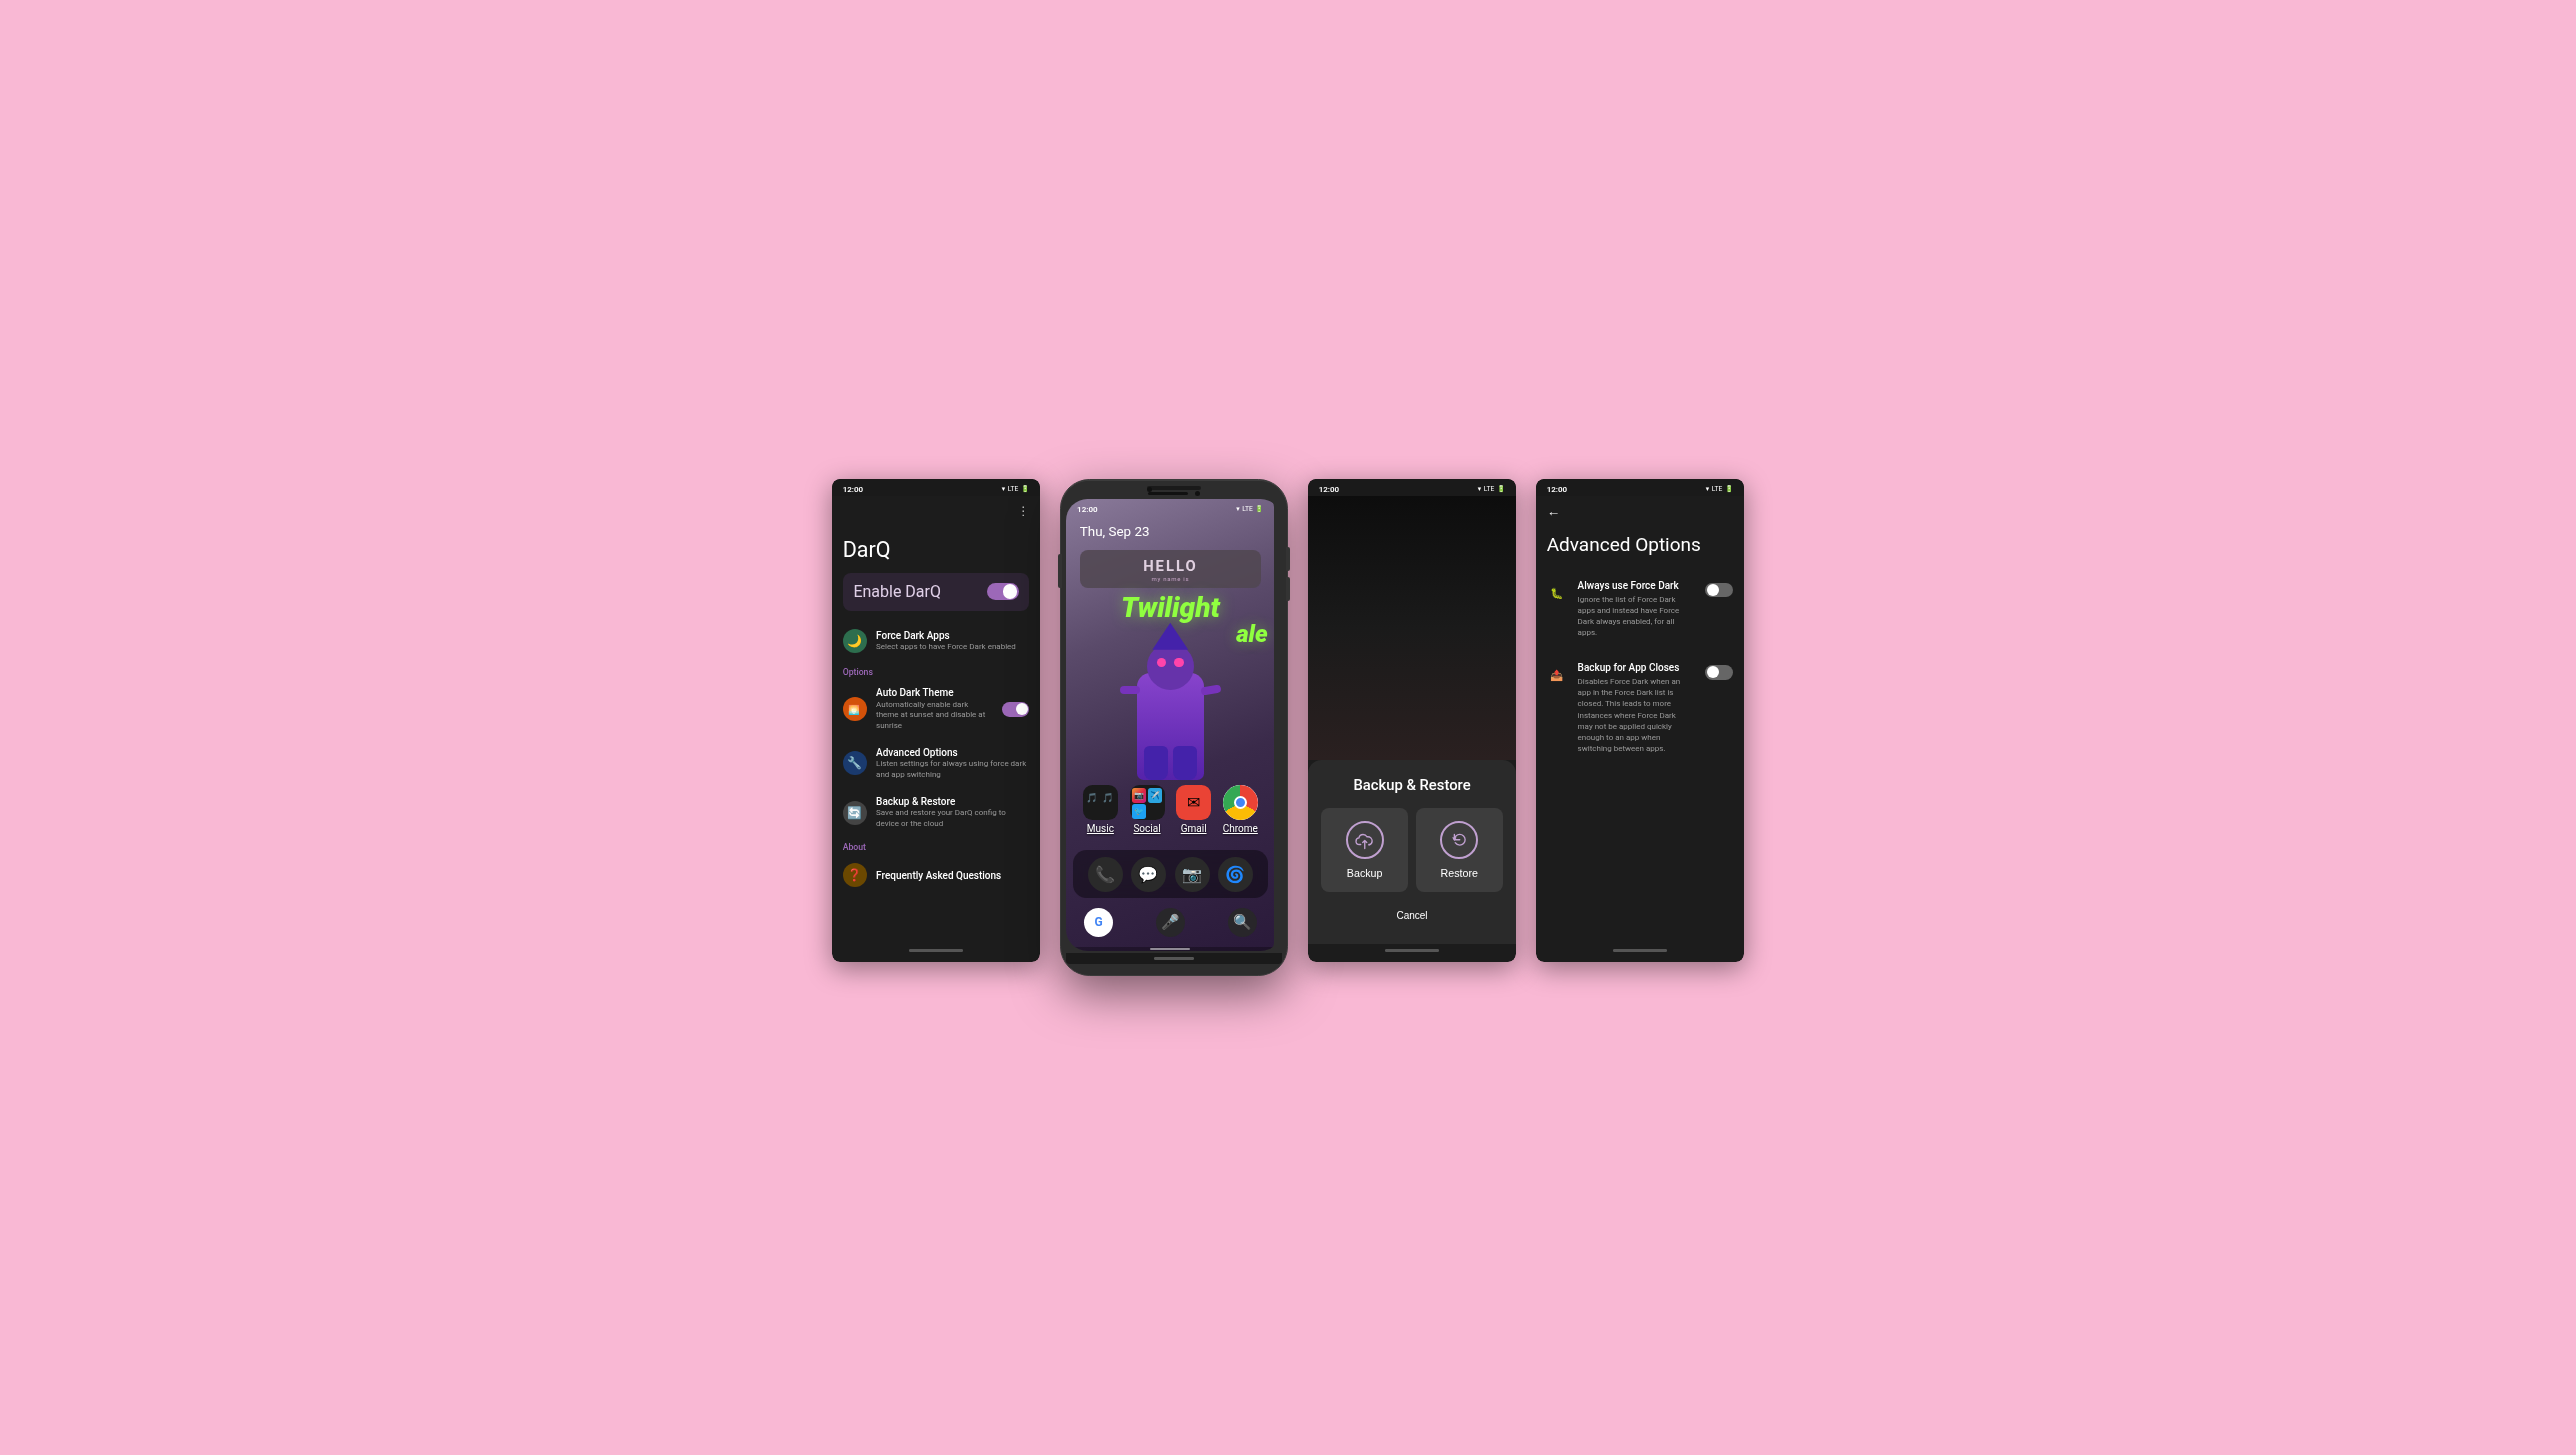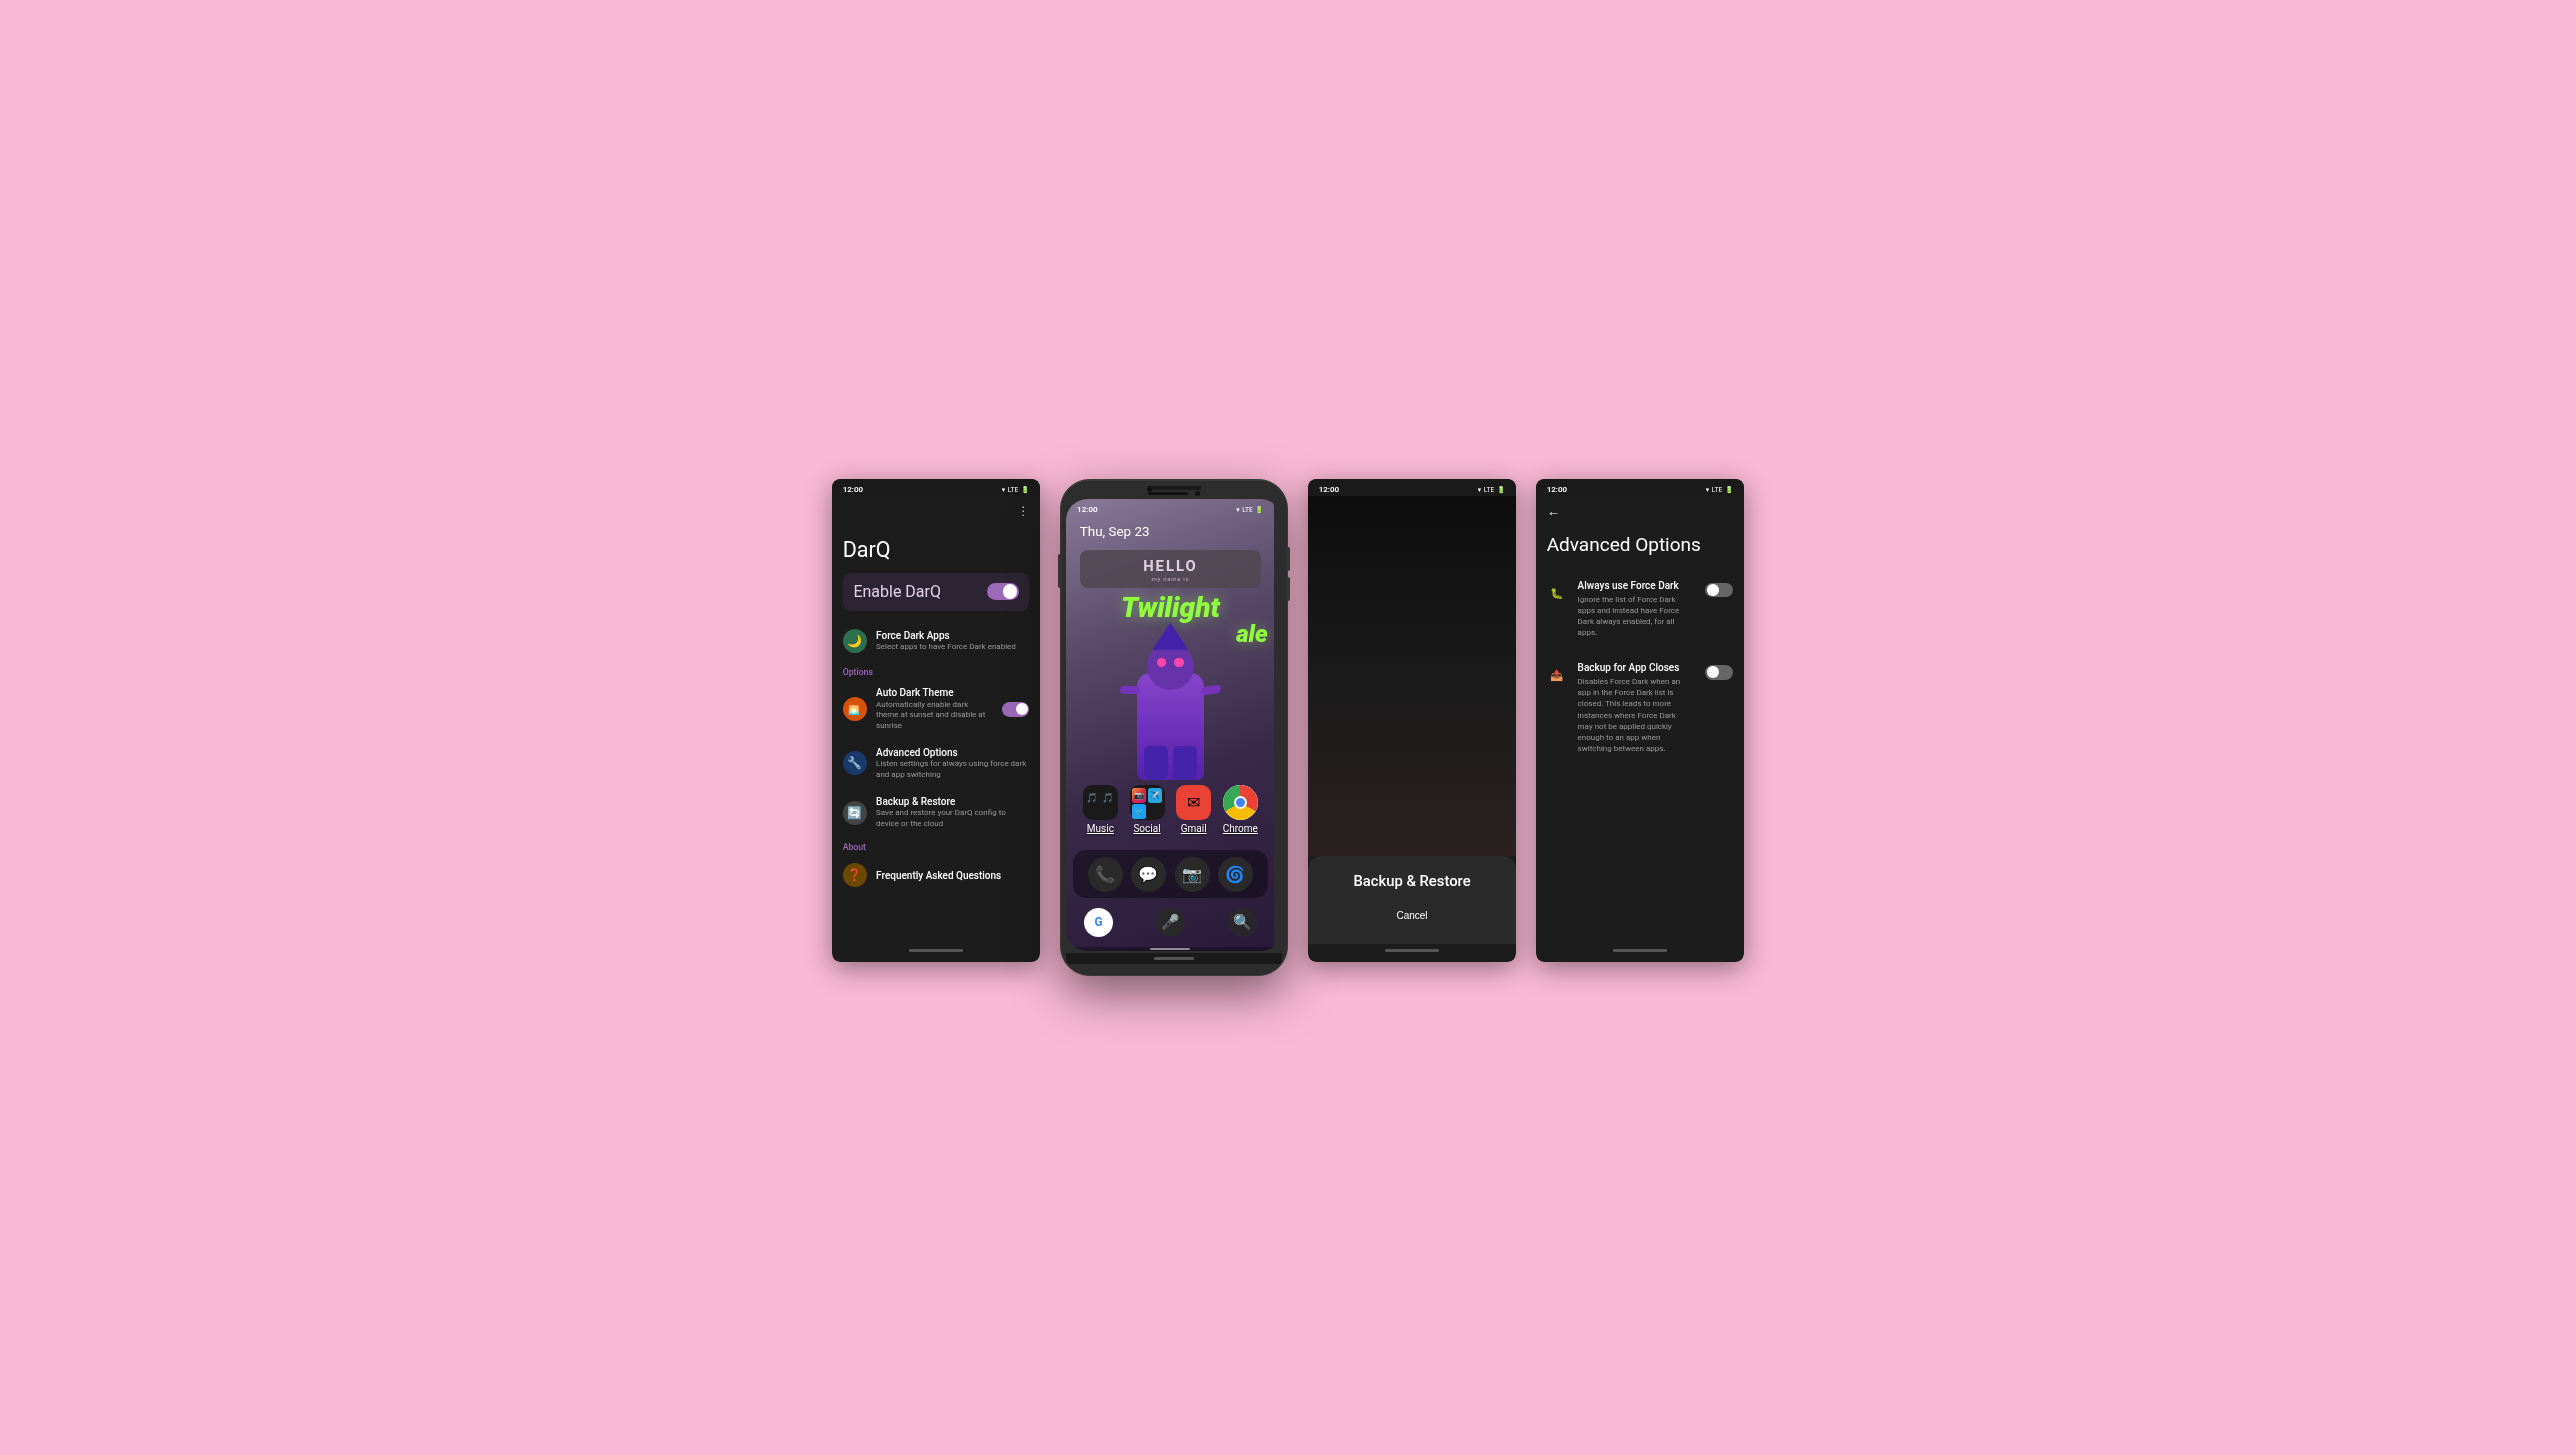--- a/index.html
+++ b/index.html
@@ -28,21 +28,21 @@
       overflow: hidden;
       position: relative;
       display: flex;
       flex-direction: column;
     }
 
     
     .status-bar {
       display: flex;
       justify-content: space-between;
-      align-items: flex-end;
+      align-items: center;
       padding: 5.4px 10.7px 2.7px;
       background: #1a1a1a;
     }
     .status-bar.home-screen { background: transparent; }
     .status-time {
       color: white;
       font-size: 8px;
       font-weight: 600;
     }
     .status-icons {
@@ -683,20 +683,45 @@
           <span>▾</span>
           <span>LTE</span>
           <span>🔋</span>
         </div>
       </div>
 
       <div style="flex:1; background:linear-gradient(180deg, #0d0d0d 0%, #1a1a1a 50%, #2a2020 100%);"></div>
 
       <div class="backup-content">
         <div class="backup-title">Backup &amp; Restore</div>
+        <div class="backup-buttons">
+
+          <button class="backup-btn">
+            <div class="backup-btn-icon">
+
+              <svg width="21.5" height="19" viewBox="0 0 32 28" fill="none" xmlns="http://www.w3.org/2000/svg">
+                <path d="M24 20H22M10 20H8C5.2 20 3 17.8 3 15C3 12.4 4.9 10.2 7.4 10C7.9 7.1 10.5 5 13.5 5C16 5 18.2 6.4 19.3 8.5C19.7 8.5 20.1 8.4 20.5 8.4C24.1 8.4 27 11.3 27 14.9C27 17.8 25 20.1 22.3 20.7" stroke="#c0a0d0" stroke-width="2" stroke-linecap="round"></path>
+                <path d="M16 14V26M13 17L16 14L19 17" stroke="#c0a0d0" stroke-width="2" stroke-linecap="round" stroke-linejoin="round"></path>
+              </svg>
+            </div>
+            <span class="backup-btn-label">Backup</span>
+          </button>
+
+          <button class="backup-btn">
+            <div class="backup-btn-icon">
+
+              <svg width="21.5" height="21.5" viewBox="0 0 32 32" fill="none" xmlns="http://www.w3.org/2000/svg">
+                <path d="M8 16C8 11.6 11.6 8 16 8C20.4 8 24 11.6 24 16C24 20.4 20.4 24 16 24C13.2 24 10.7 22.6 9.2 20.4" stroke="#c0a0d0" stroke-width="2" stroke-linecap="round"></path>
+                <path d="M8 8V16H16" stroke="#c0a0d0" stroke-width="2" stroke-linecap="round" stroke-linejoin="round" transform="translate(0,0)"></path>
+                <path d="M6 13L8 16L10 13" stroke="#c0a0d0" stroke-width="2" stroke-linecap="round" stroke-linejoin="round"></path>
+              </svg>
+            </div>
+            <span class="backup-btn-label">Restore</span>
+          </button>
+        </div>
         <button class="cancel-btn">
           <span>Cancel</span>
         </button>
       </div>
 
       <div class="bottom-bar"></div>
       <div style="height:5.4px;"></div>
     </div>
   </div>
 

